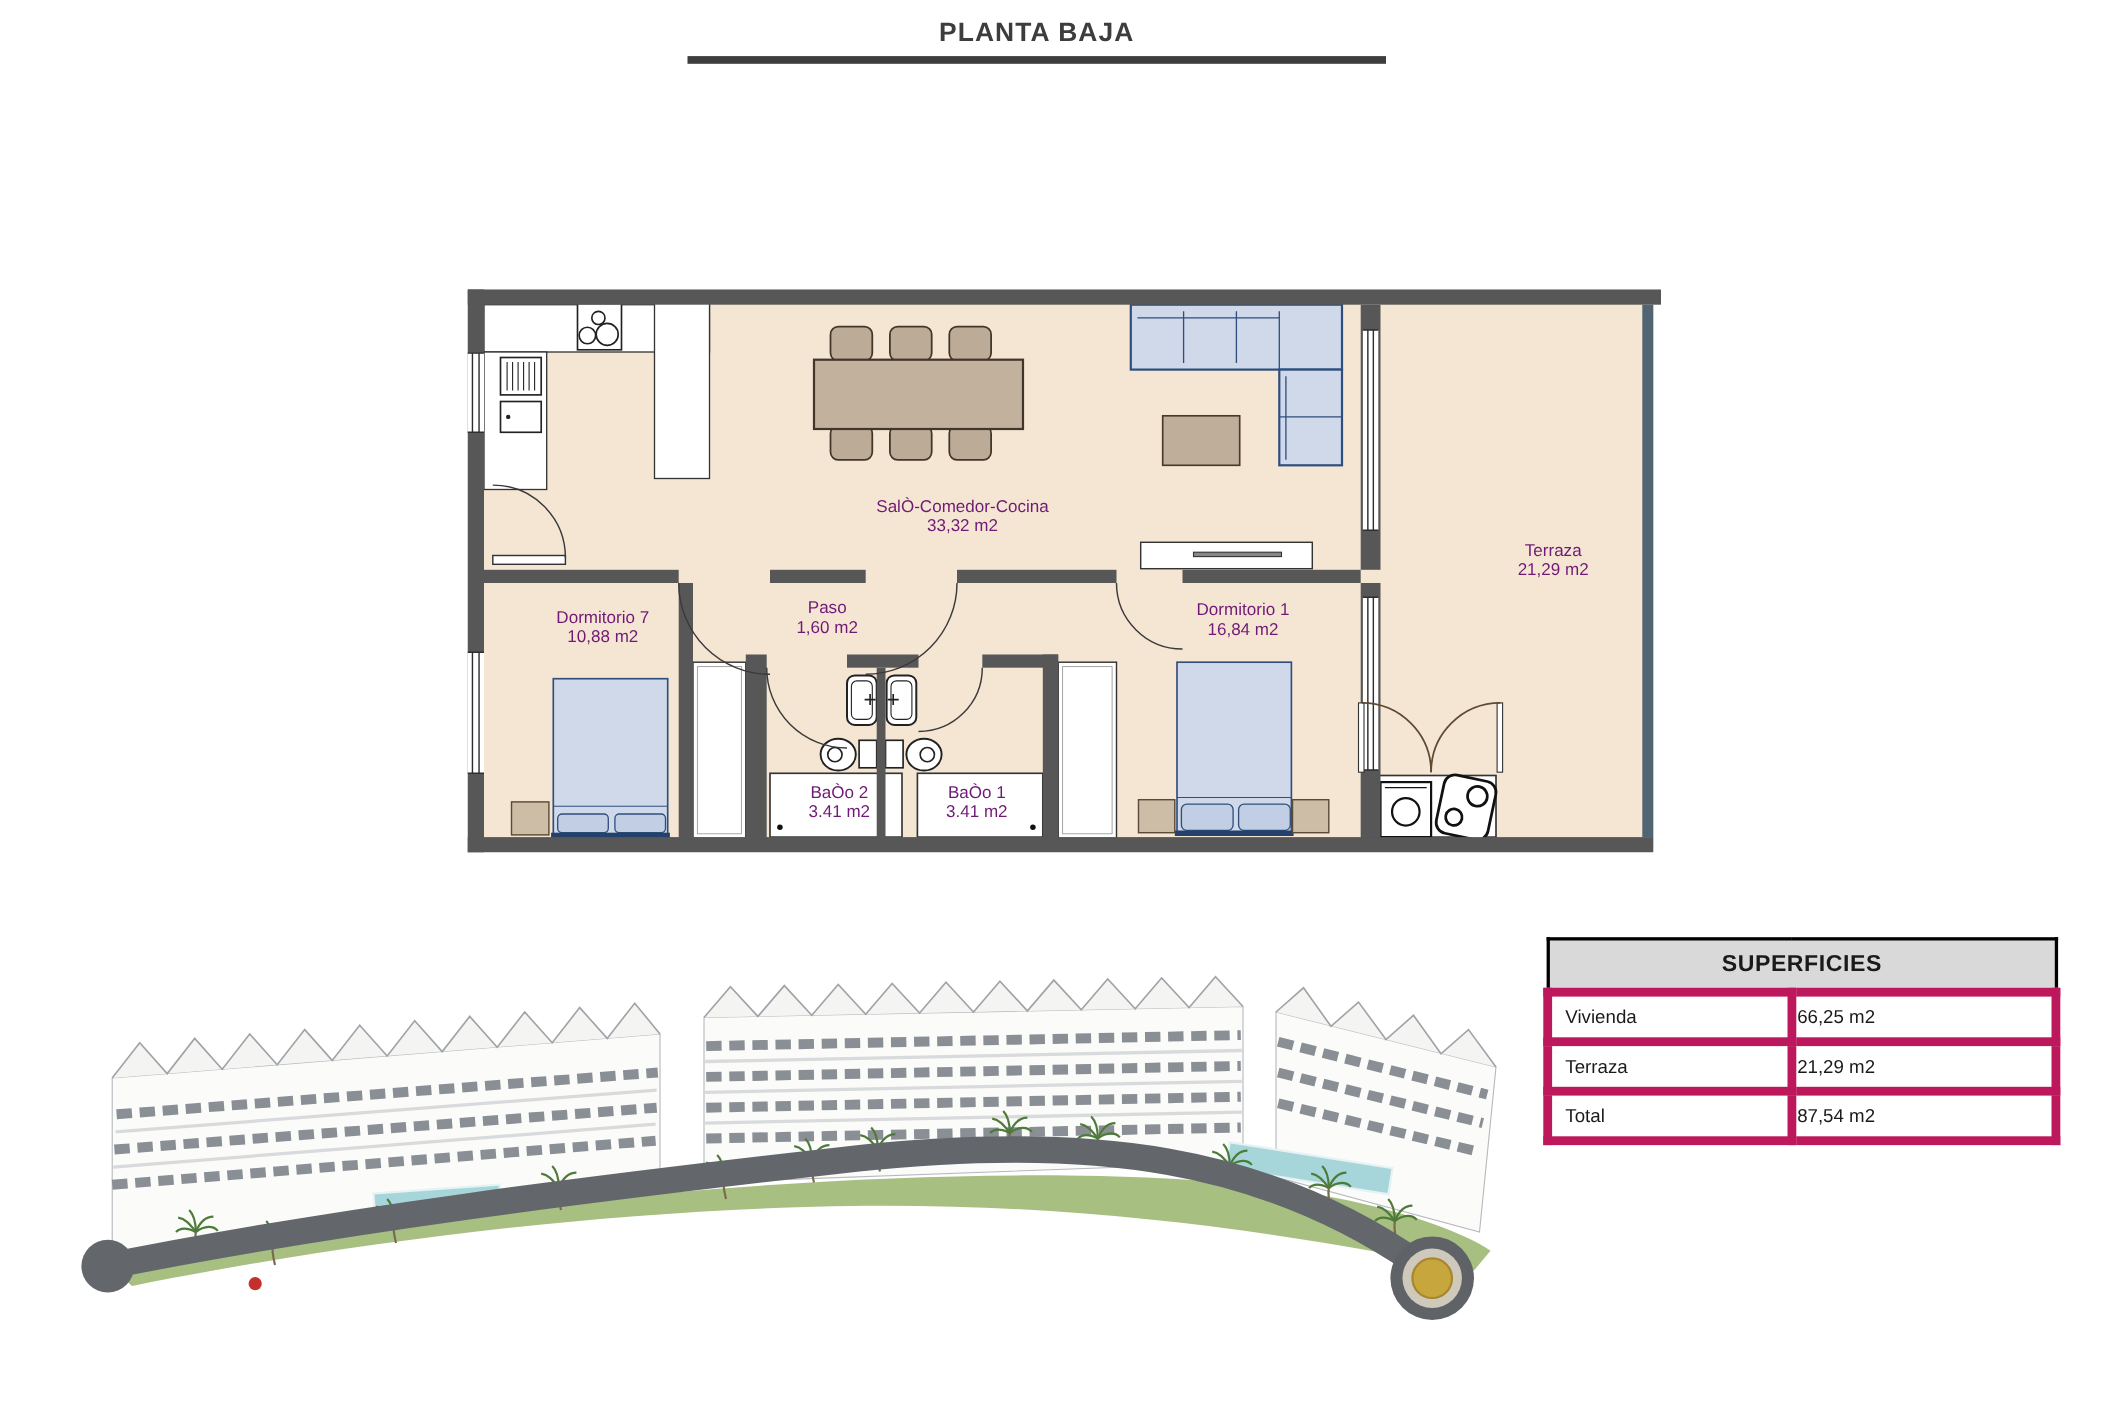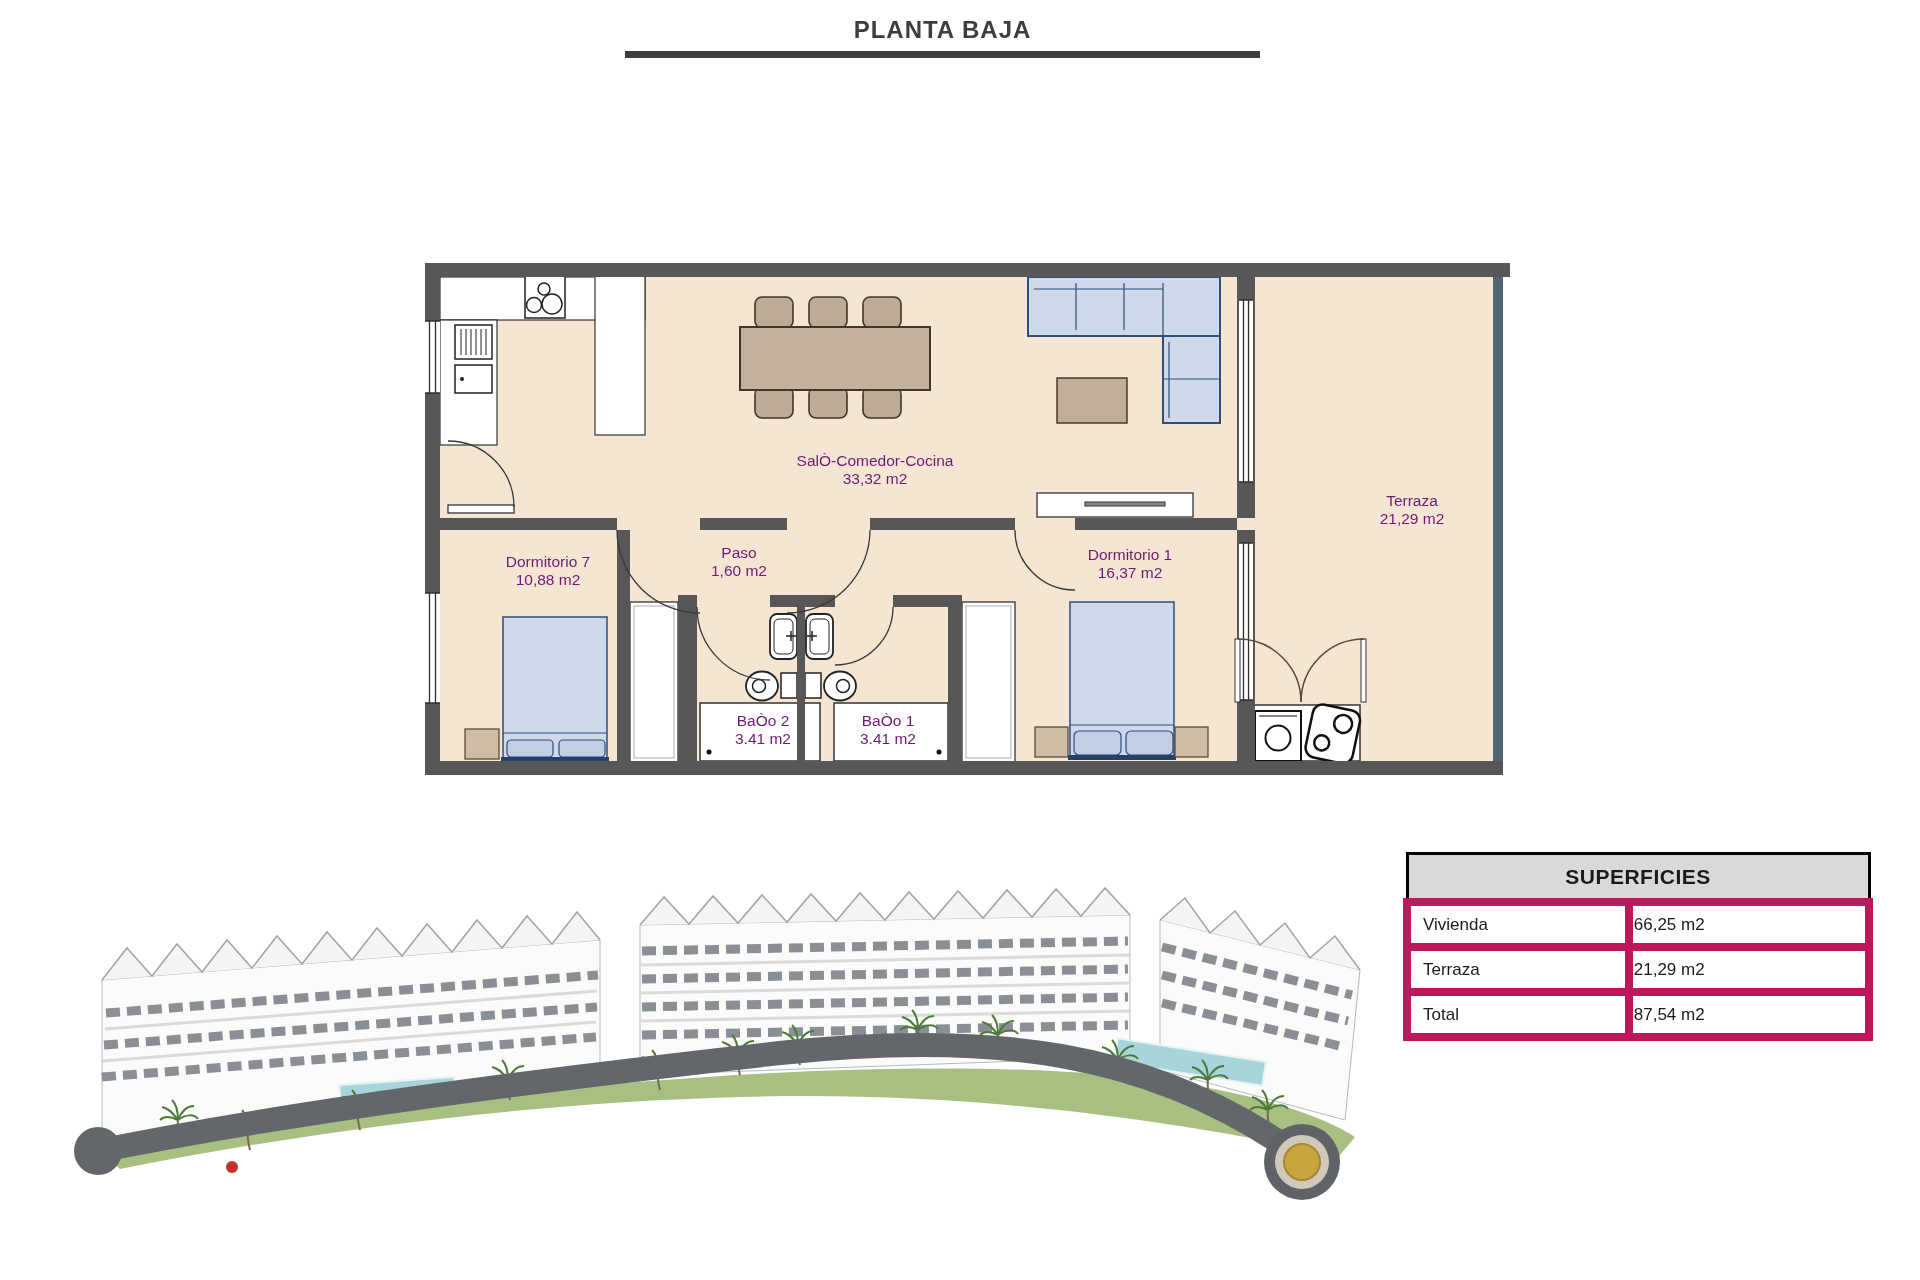--- a/index.html
+++ b/index.html
@@ -207,27 +207,27 @@
       <div>33,32 m2</div>
     </div>
     <div class="room-label" style="left:917px;top:229px;width:140px;">
       <div>Terraza</div>
       <div>21,29 m2</div>
     </div>
     <div class="room-label" style="left:43px;top:290px;width:160px;">
       <div>Dormitorio 7</div>
       <div>10,88 m2</div>
     </div>
-    <div class="room-label" style="left:254px;top:281px;width:120px;">
+    <div class="room-label" style="left:267px;top:281px;width:120px;">
       <div>Paso</div>
       <div>1,60 m2</div>
     </div>
     <div class="room-label" style="left:625px;top:283px;width:160px;">
       <div>Dormitorio 1</div>
-      <div>16,37 m2</div>
+      <div>16,84 m2</div>
     </div>
     <div class="room-label" style="left:278px;top:449px;width:120px;">
       <div>BaÒo 2</div>
       <div>3.41 m2</div>
     </div>
     <div class="room-label" style="left:403px;top:449px;width:120px;">
       <div>BaÒo 1</div>
       <div>3.41 m2</div>
     </div>
   </div>

